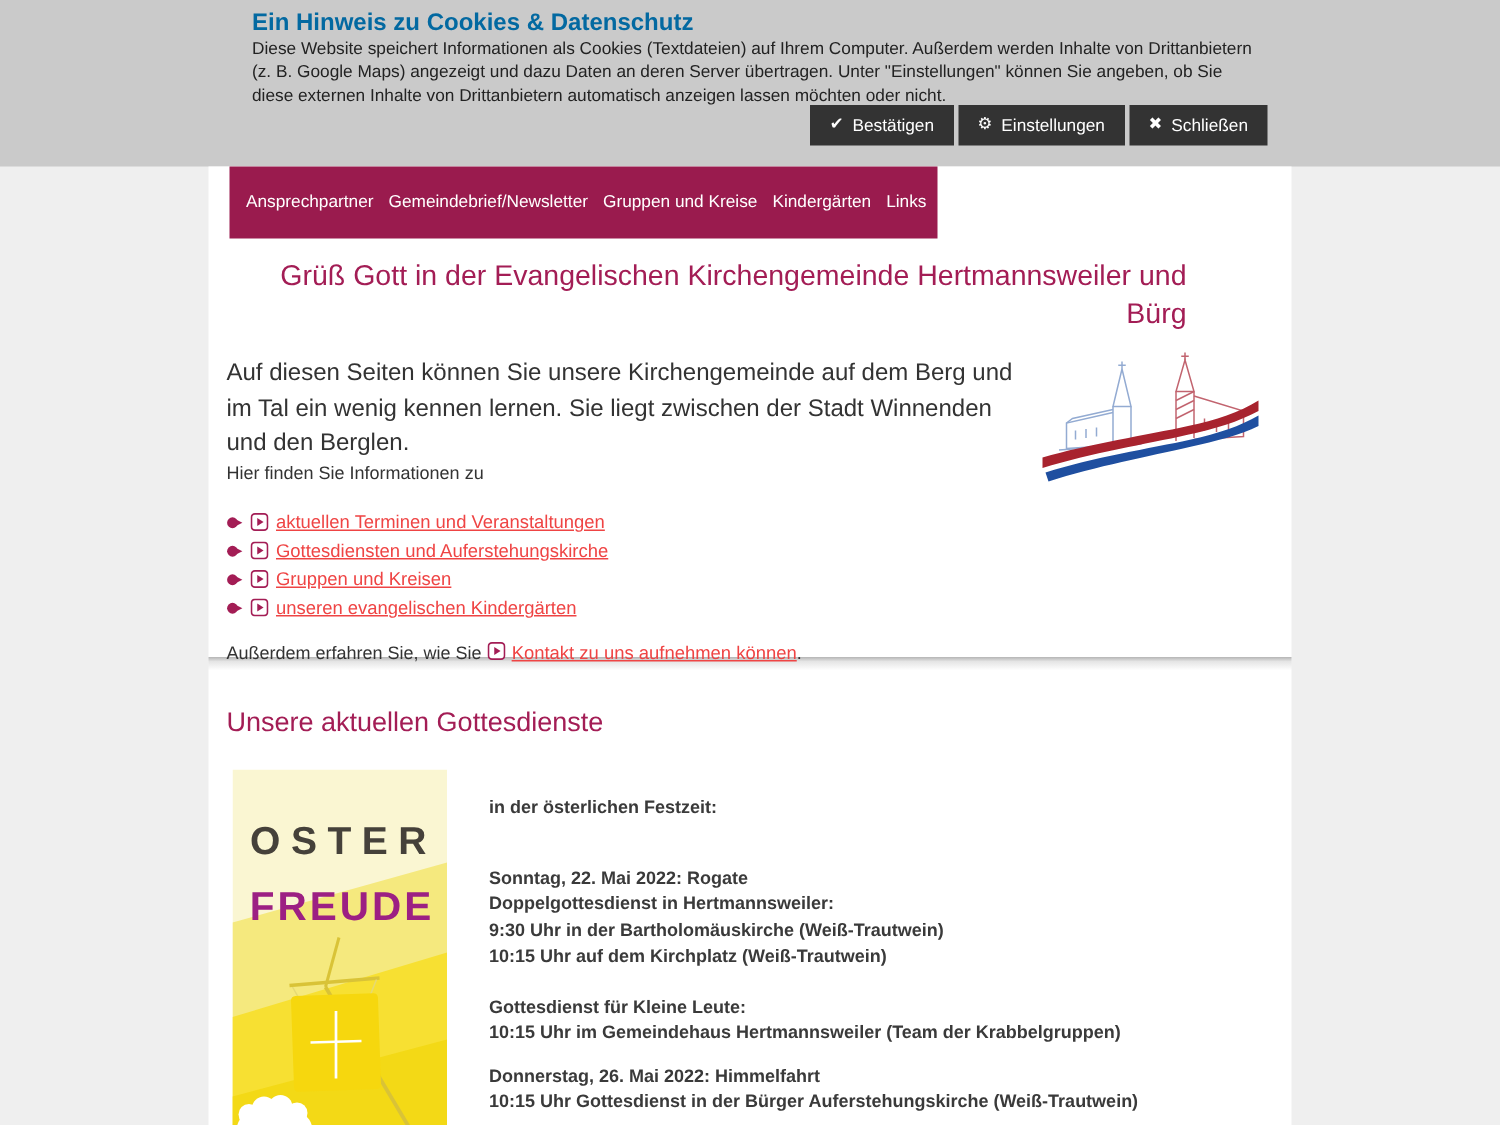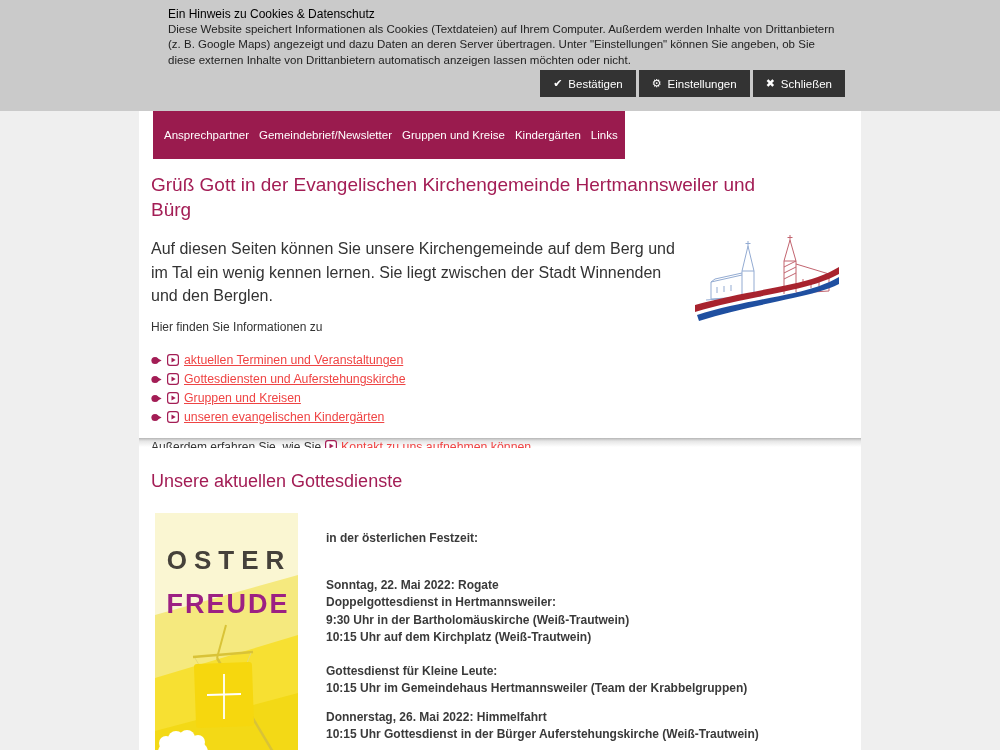--- a/index.html
+++ b/index.html
@@ -2,21 +2,21 @@
 <html><head>
 <meta charset="utf-8">
 <style>
   * { margin:0; padding:0; box-sizing:border-box; }
   html,body { font-family:"Liberation Sans", sans-serif; }
   .viewport { position:relative; width:1000px; height:750px; overflow:hidden; background:#efefef; }
 
   
   .cookie-banner { position:relative; width:1000px; height:111px; background:#cacaca; }
   .cookie-content { position:absolute; left:168px; top:7px; width:668px; }
-  .cookie-title { font-size:12px; font-weight:normal; color:#000000; margin-bottom:1px; }
+  .cookie-title { font-size:16px; font-weight:bold; color:#0369a1; margin-bottom:1px; }
   .cookie-text { font-size:11.5px; color:#222; line-height:1.34; }
   .cookie-buttons { position:absolute; right:155px; top:70px; display:flex; gap:3px; }
   .cookie-btn { background:#333333; color:#ffffff; border:none; font-family:inherit;
                 font-size:11.5px; height:27px; padding:0 13px; display:flex; align-items:center;
                 gap:6px; cursor:pointer; }
   .cookie-btn .btn-icon { font-size:11px; line-height:1; }
 
   
   .page { position:relative; width:722px; margin:0 auto; }
   .section { background:#ffffff; }
@@ -24,23 +24,23 @@
   .divider { height:10px; background:linear-gradient(to bottom, rgba(120,120,120,.55) 0, rgba(150,150,150,.25) 3px, rgba(255,255,255,0) 9px), #ffffff; }
   .section-2 { height:302px; position:relative; }
 
   
   .main-nav { display:inline-flex; align-items:center; height:48px; margin-left:14px;
               background:#9a1b4e; padding:0 2px 0 6px; }
   .nav-item { color:#ffffff; font-size:11.5px; text-decoration:none; padding:0 5px; white-space:nowrap; }
 
   
   h1.page-title { color:#a31d55; font-weight:400; font-size:19px; line-height:1.32;
-                  margin:13px 0 0 12px; width:640px; }
+                  margin:13px 0 0 12px; width:640px;text-align:right; }
   .intro-p1 { margin:15px 0 0 12px; width:530px; font-size:16px; color:#333; line-height:1.46; }
-  .intro-p2 { margin:12px 0 0 12px; width:530px; font-size:12px; color:#333; line-height:1.46; }
+  .intro-p2 { margin:0 0 0 12px; width:530px; font-size:12px; color:#333; line-height:1.46; }
 
   .link-list { list-style:none; margin:14px 0 0 12px; }
   .link-item { display:flex; align-items:center; height:19px; }
   .bullet-icon { display:inline-flex; margin-right:5px; }
   .play-icon { display:inline-flex; margin-right:5px; }
   .content-link { color:#ef4444; font-size:12.3px; text-decoration:underline; }
 
   .outro { margin:13px 0 0 12px; font-size:12px; color:#333; display:flex; align-items:flex-start; }
   .outro .play-icon { margin:0 4px; }
   .welcome { margin:4px 0 0 12px; font-size:12px; color:#333; }

